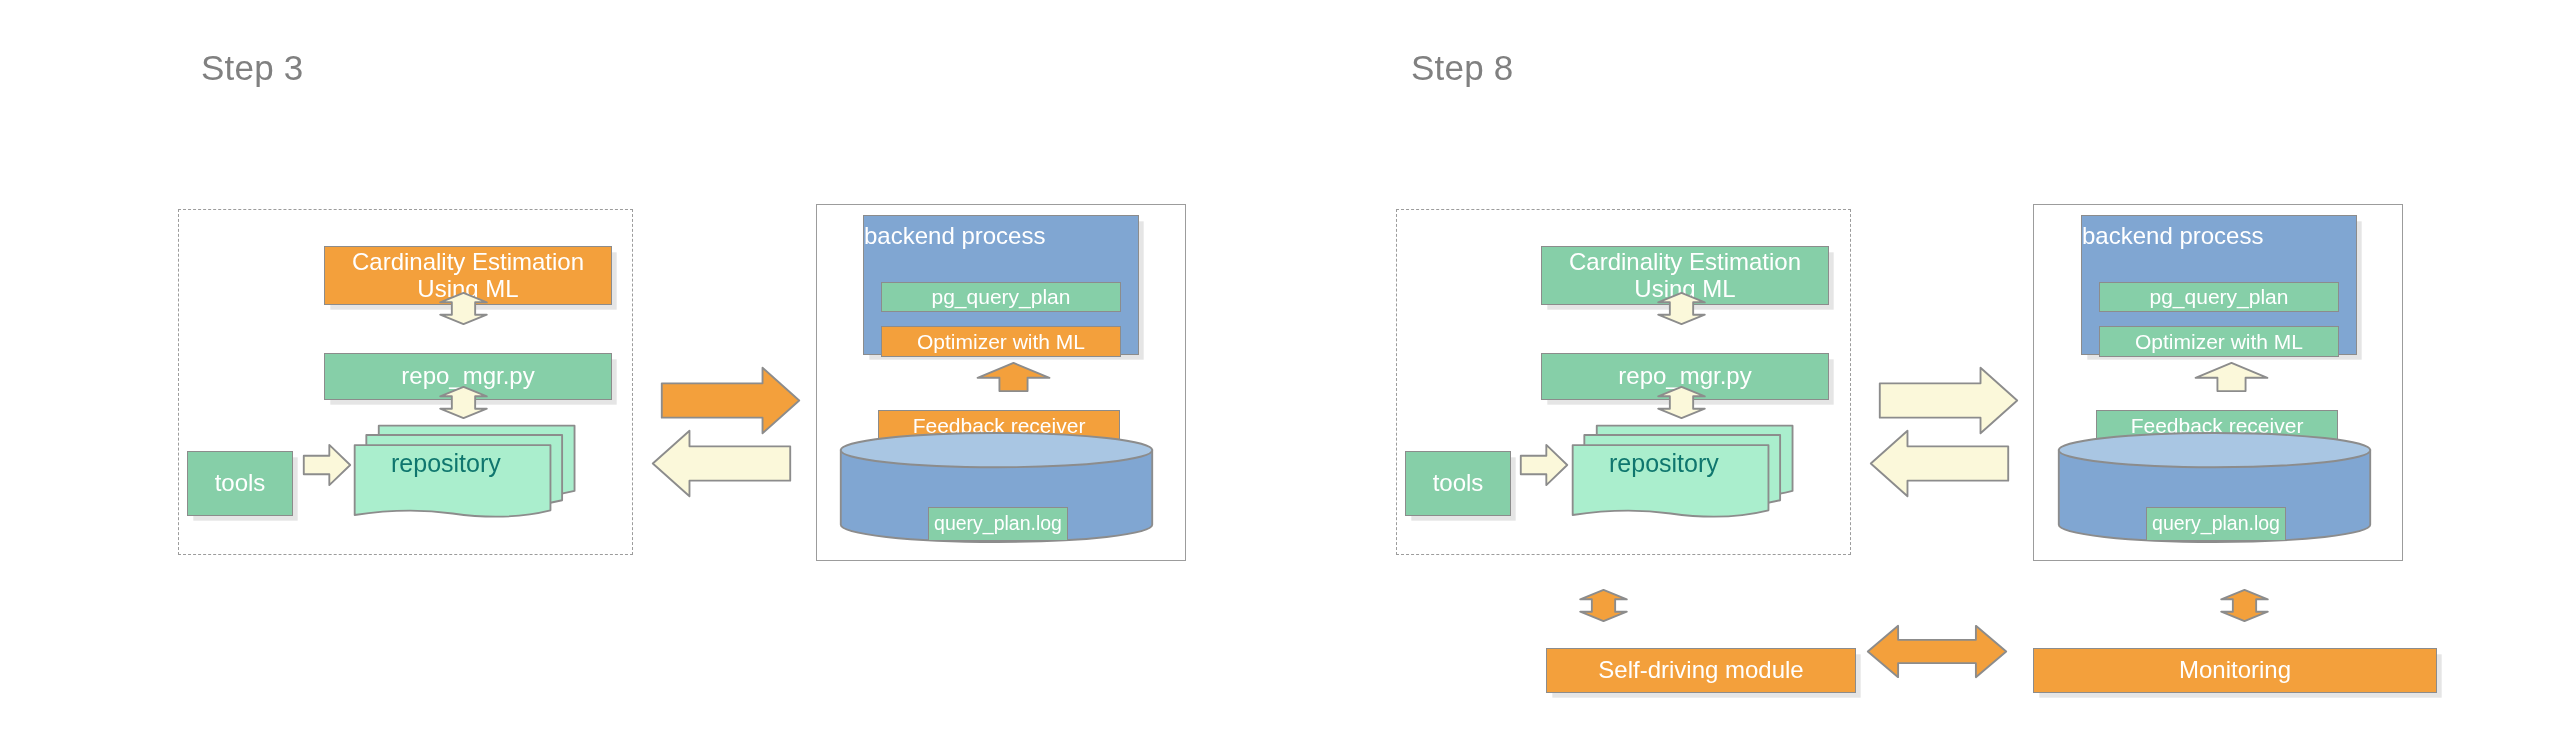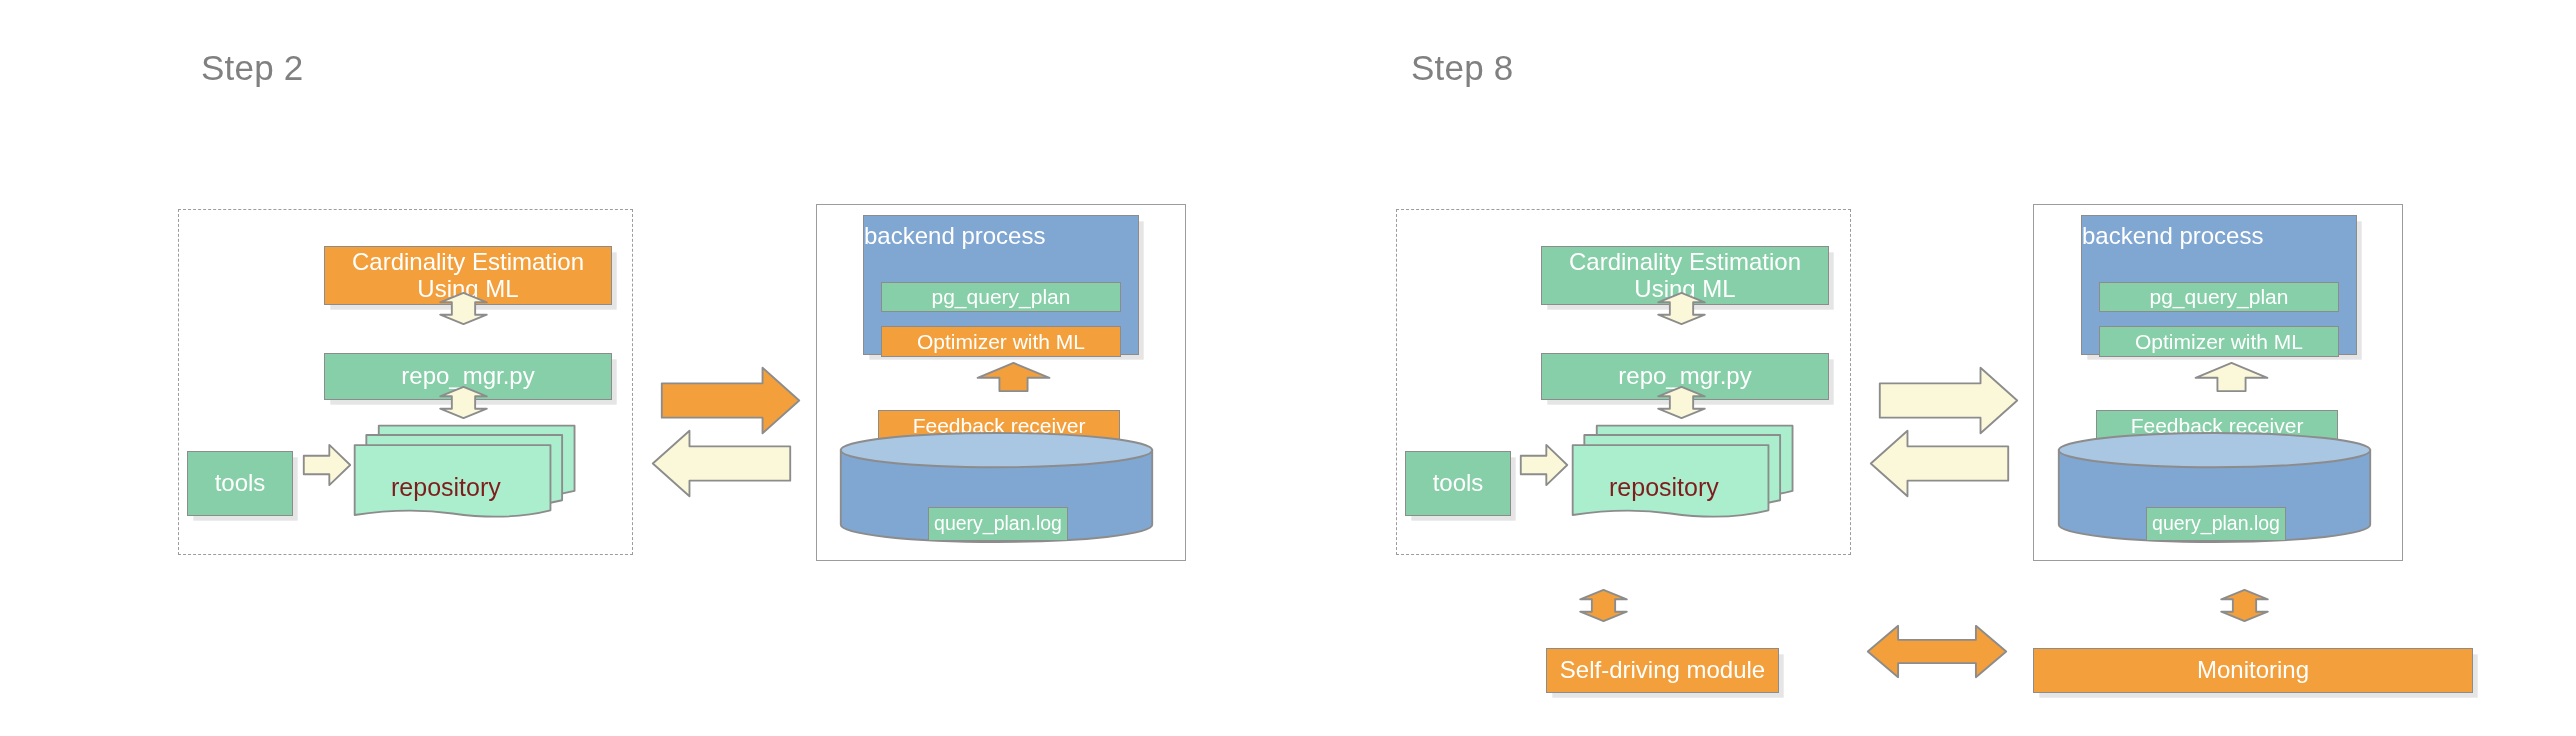--- a/index.html
+++ b/index.html
@@ -68,36 +68,35 @@
 
   
   .cyl{position:absolute;}
   .cyl svg{display:block;overflow:visible;}
 
   
   .repo{position:absolute;}
   .repo svg{display:block;overflow:visible;}
   .repo-label{
     position:absolute;
-    color:#7f1d1d;
+    color:#0f766e;
     font-size:25px;
     white-space:nowrap;
-    margin-top:24px;
   }
 
   
   .arrow{position:absolute;}
   .arrow svg{display:block;overflow:visible;}
 </style>
 </head>
 <body>
 
 <div class="canvas">
 
-  <div class="step-title" style="left:201px;top:48px;">Step 2</div>
+  <div class="step-title" style="left:201px;top:48px;">Step 3</div>
 
   <div class="panel-dashed" style="left:178px;top:209px;width:455px;height:346px;"></div>
 
   <div class="node orange" style="left:324px;top:226px;width:288px;height:59px;font-size:24px;">Cardinality Estimation
 Using ML</div>
 
   <div class="arrow" style="left:413px;top:292px;">
     <svg width="101" height="33" viewBox="0 0 130 42">
       <path d="M65 1 L95 13 L80 13 L80 29 L95 29 L65 41 L35 29 L50 29 L50 13 L35 13 Z" fill="#fbf8da" stroke="#8c8c8c" stroke-width="2.4" stroke-linejoin="round"></path>
     </svg>
@@ -235,30 +234,30 @@
     </svg>
   </div>
   <div class="node green" style="left:2146px;top:487px;width:140px;height:34px;font-size:19.5px;box-shadow:none;">query_plan.log</div>
 
   <div class="arrow" style="left:1553px;top:589px;">
     <svg width="101" height="33" viewBox="0 0 130 42">
       <path d="M65 1 L95 13 L80 13 L80 29 L95 29 L65 41 L35 29 L50 29 L50 13 L35 13 Z" fill="#f3a03c" stroke="#8c8c8c" stroke-width="2.4" stroke-linejoin="round"></path>
     </svg>
   </div>
 
-  <div class="node orange" style="left:1546px;top:628px;width:233px;height:45px;font-size:24px;">Self-driving module</div>
+  <div class="node orange" style="left:1546px;top:628px;width:310px;height:45px;font-size:24px;">Self-driving module</div>
 
   <div class="arrow" style="left:1867px;top:624px;">
     <svg width="140" height="55" viewBox="0 0 180 70">
       <path d="M1 35 L40 2 L40 20 L140 20 L140 2 L179 35 L140 68 L140 50 L40 50 L40 68 Z" fill="#f3a03c" stroke="#8c8c8c" stroke-width="2.4" stroke-linejoin="round"></path>
     </svg>
   </div>
 
   <div class="arrow" style="left:2194px;top:589px;">
     <svg width="101" height="33" viewBox="0 0 130 42">
       <path d="M65 1 L95 13 L80 13 L80 29 L95 29 L65 41 L35 29 L50 29 L50 13 L35 13 Z" fill="#f3a03c" stroke="#8c8c8c" stroke-width="2.4" stroke-linejoin="round"></path>
     </svg>
   </div>
 
-  <div class="node orange" style="left:2033px;top:628px;width:440px;height:45px;font-size:24px;">Monitoring</div>
+  <div class="node orange" style="left:2033px;top:628px;width:404px;height:45px;font-size:24px;">Monitoring</div>
 
 </div>
 
 
 </body></html>

